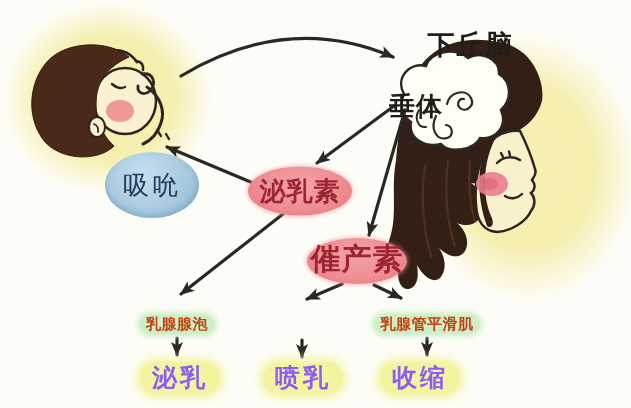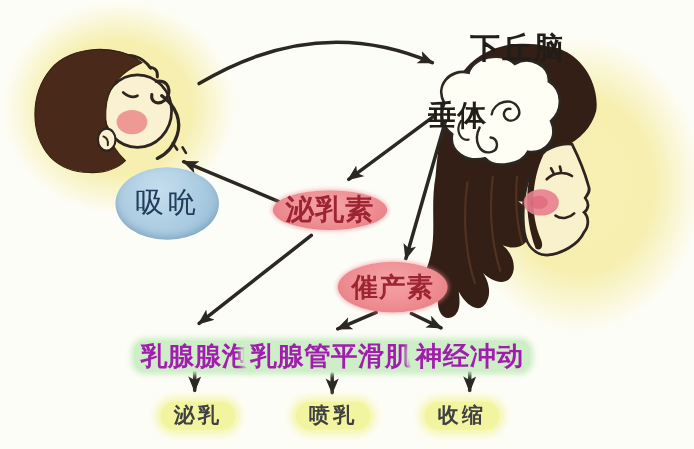--- a/index.html
+++ b/index.html
@@ -23,32 +23,32 @@
     box-shadow:inset 0 -3px 6px rgba(80,120,155,.35);
     color:#223d5c;font-size:26px;font-weight:400;letter-spacing:3px;
     display:flex;align-items:center;justify-content:center;
   }
   .hormone{
     background:radial-gradient(ellipse at 50% 38%,#f4a4a6 0%,#ee8e92 55%,#e5777f 100%);
     color:#9c2433;font-weight:700;border-radius:50%;
     display:flex;align-items:center;justify-content:center;
     box-shadow:0 0 4px 1px rgba(238,142,146,.6);
   }
-  #node-prolactin{left:300px;top:191px;width:104px;height:36px;font-size:26px;letter-spacing:1px;}
-  #node-oxytocin{left:357px;top:261px;width:100px;height:46px;font-size:24px;letter-spacing:1px;}
+  #node-prolactin{left:300px;top:191px;width:104px;height:49px;font-size:26px;letter-spacing:1px;}
+  #node-oxytocin{left:357px;top:261px;width:100px;height:46px;font-size:30px;letter-spacing:1px;font-family:Liberation Mono, monospace;}
   .tissue{
-    background:#cdeec6;color:#a21caf;font-size:24px;font-weight:700;
+    background:#cdeec6;color:#c2410c;font-size:15px;font-weight:700;
     padding:1px 6px;border-radius:10px;letter-spacing:0.5px;
     box-shadow:0 0 5px 3px rgba(205,238,198,.9);
   }
   #node-alveoli{left:177px;top:324px;}
   #node-duct{left:301px;top:324px;}
   #node-uterus{left:427px;top:324px;}
   .result{
-    background:#f3f4a0;color:#404040;font-size:19px;font-weight:700;
+    background:#f3f4a0;color:#8b5cf6;font-size:25px;font-weight:700;
     padding:2px 12px;border-radius:18px;letter-spacing:3px;
     box-shadow:0 0 8px 4px rgba(243,244,160,.95);
   }
   #node-secretion{left:180px;top:378px;}
   #node-ejection{left:303px;top:378px;}
   #node-contraction{left:420px;top:378px;}
 </style>
 </head>
 <body>
 
@@ -129,20 +129,19 @@
 </svg>
 
   <div class="lbl plain" id="lbl-pituitary">垂体</div>
   <div class="lbl plain" id="lbl-hypothalamus">下丘脑</div>
 
   <div class="lbl" id="node-suckling">吸吮</div>
   <div class="lbl hormone" id="node-prolactin">泌乳素</div>
   <div class="lbl hormone" id="node-oxytocin">催产素</div>
 
   <div class="lbl tissue" id="node-alveoli">乳腺腺泡</div>
-  <div class="lbl tissue" id="node-duct">乳腺管平滑肌</div>
-  <div class="lbl tissue" id="node-uterus">神经冲动</div>
+  <div class="lbl tissue" id="node-uterus">乳腺管平滑肌</div>
 
   <div class="lbl result" id="node-secretion">泌乳</div>
   <div class="lbl result" id="node-contraction">收缩</div>
   <div class="lbl result" id="node-ejection">喷乳</div>
 
 </div>
 
 </body></html>

